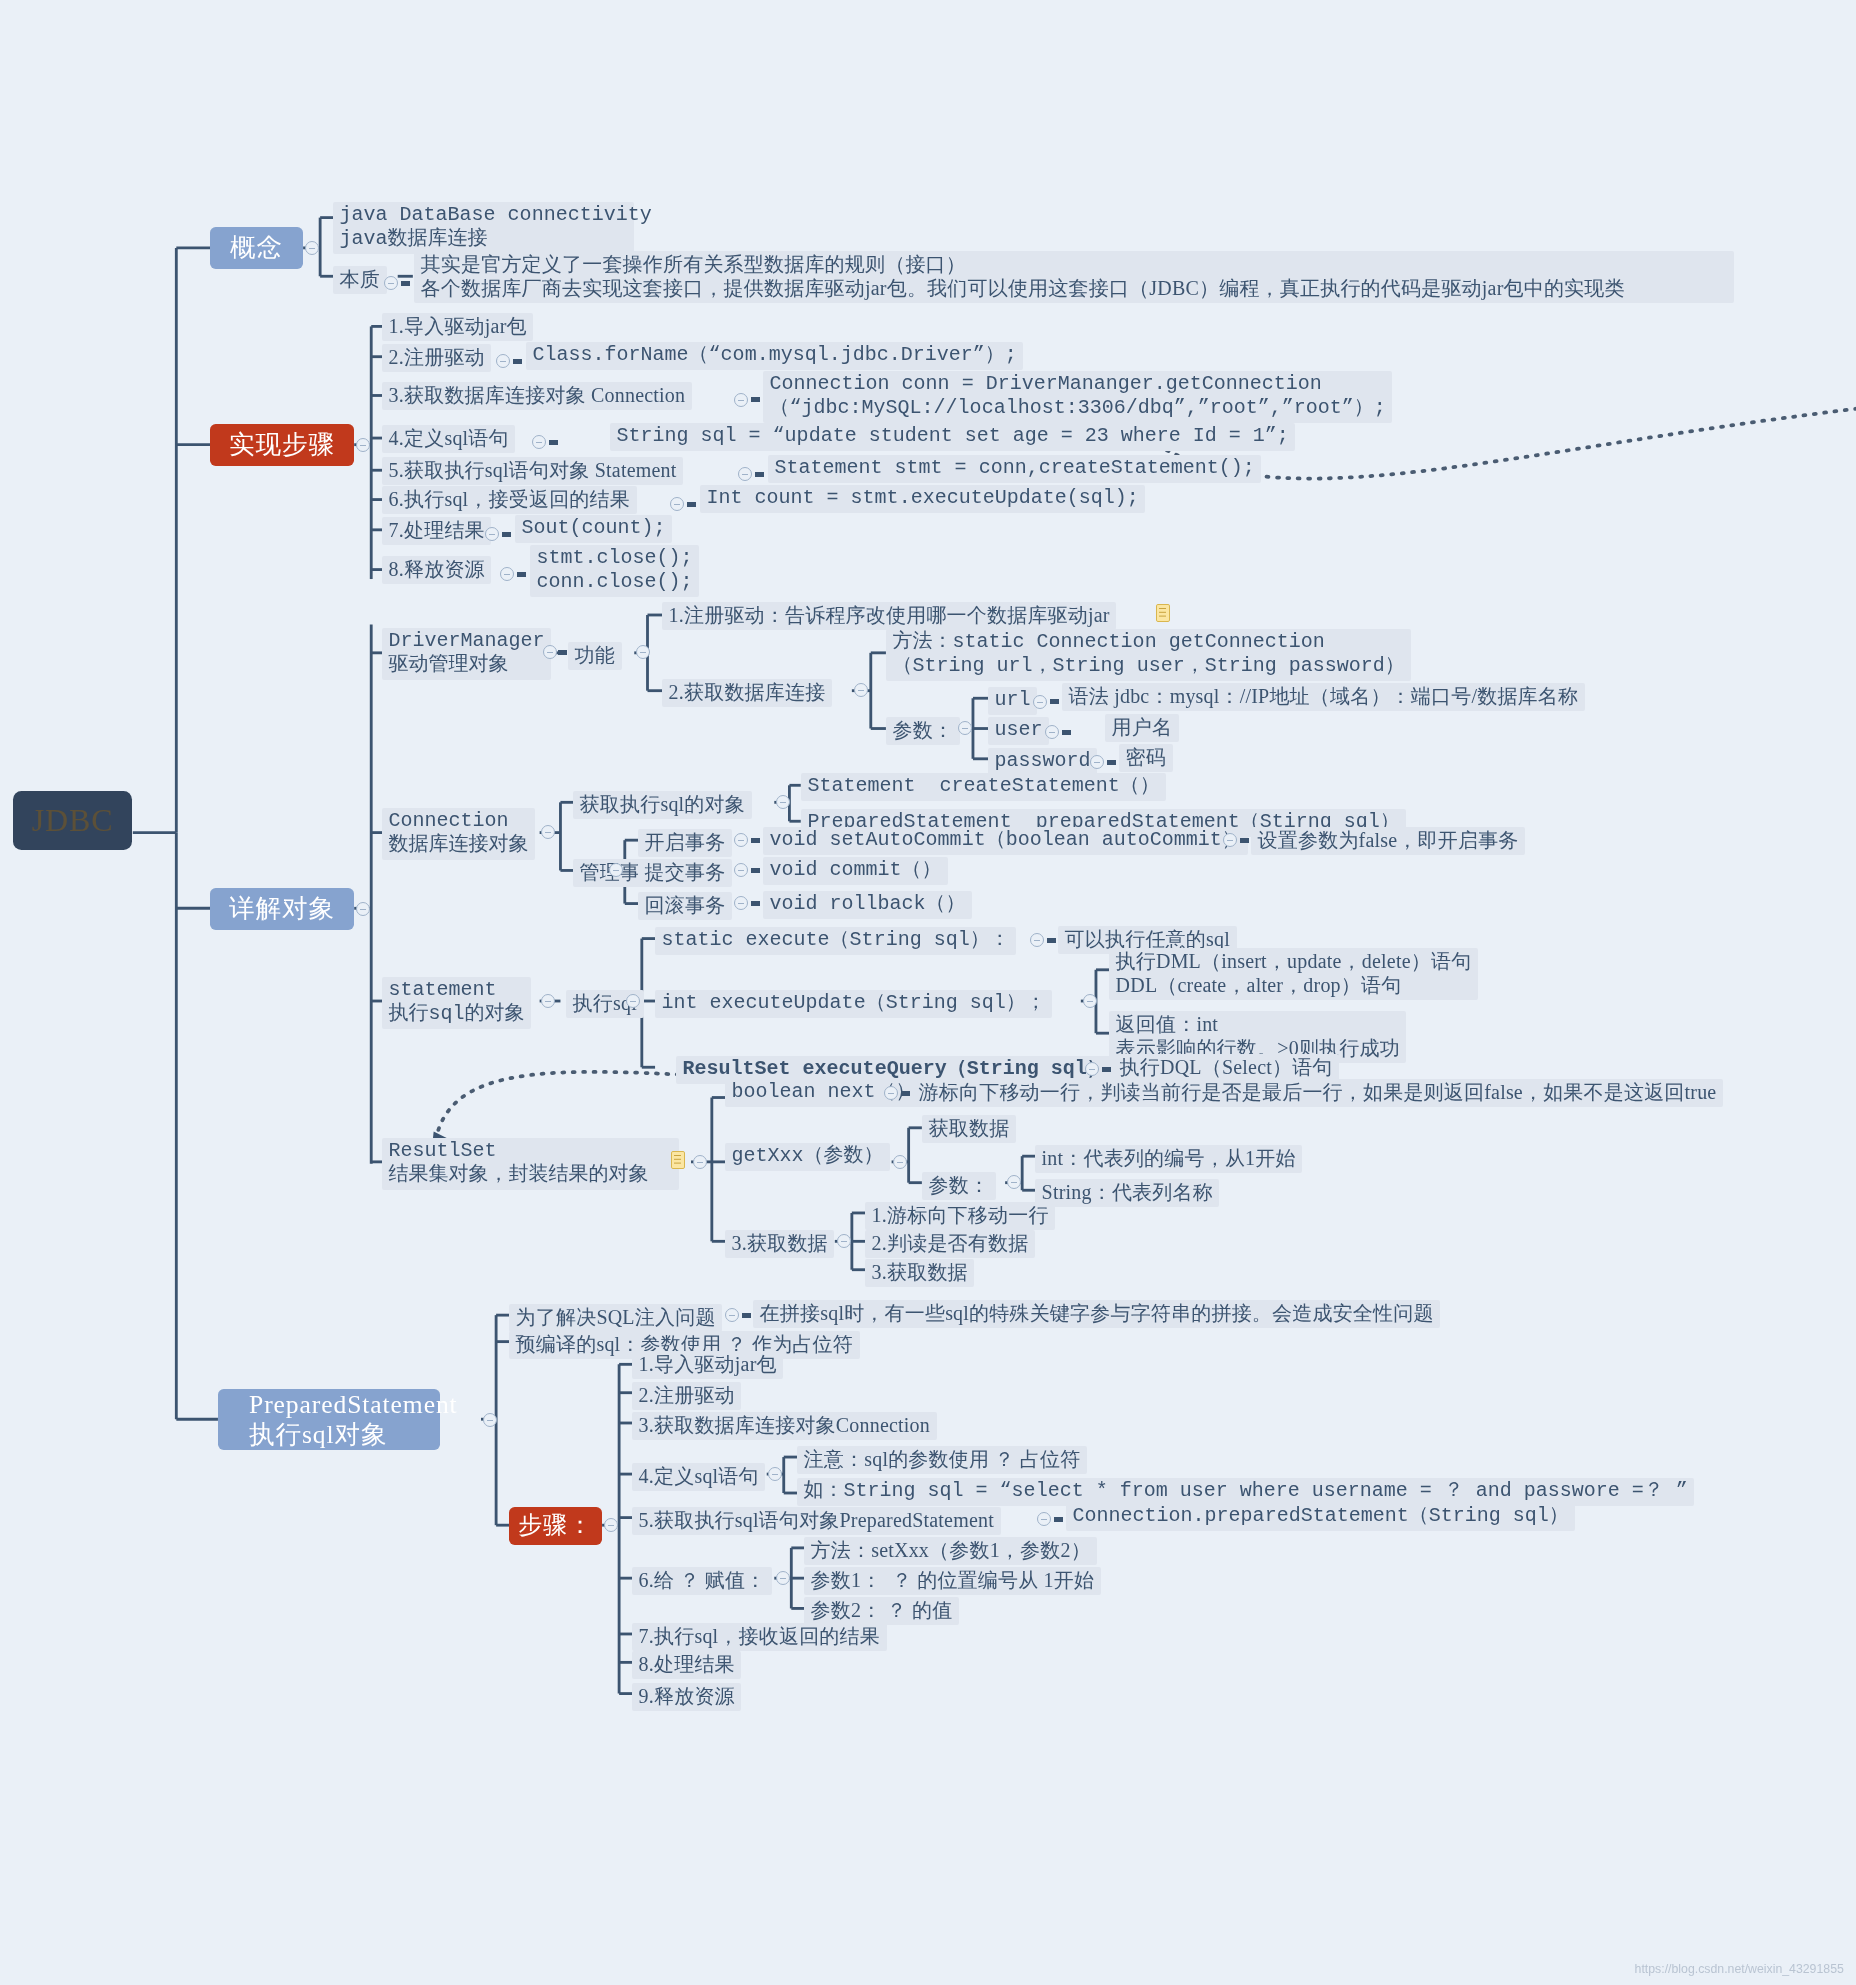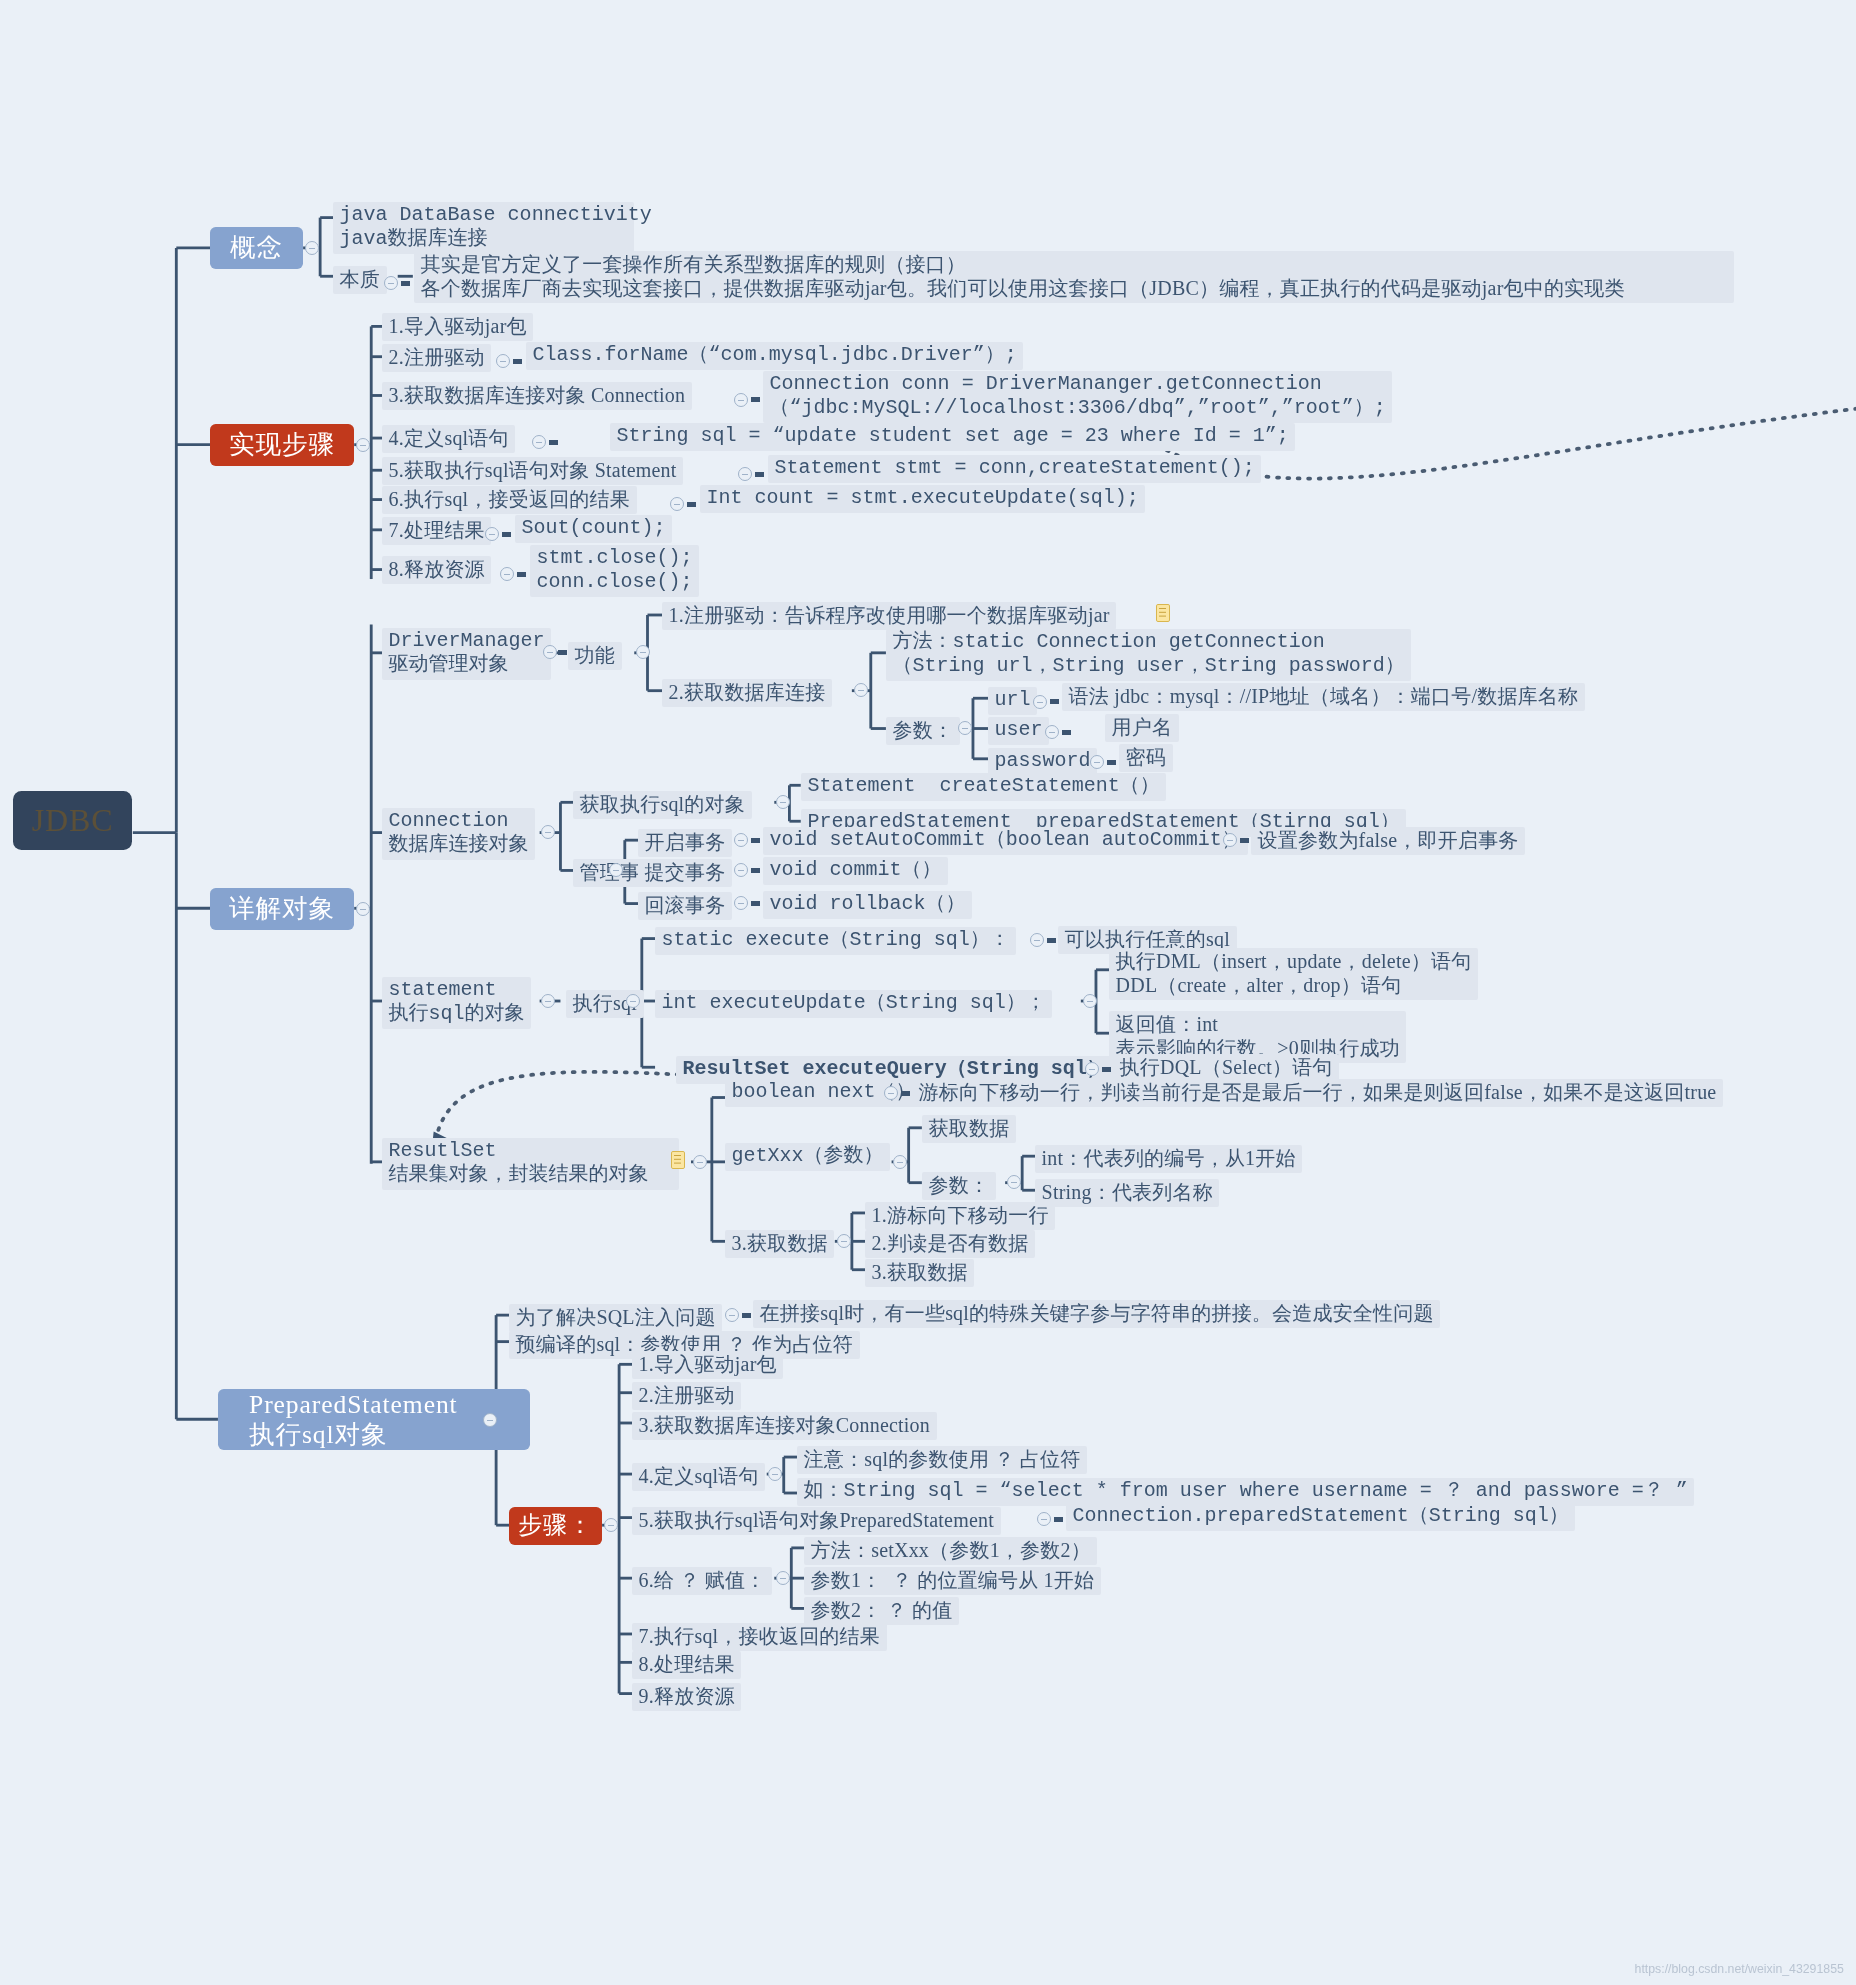--- a/index.html
+++ b/index.html
@@ -426,21 +426,21 @@
   <div class="dot" style="left:1007px; top:1175px;"></div>
   <div class="chip" style="left:1035px; top:1145px;"><span>int：代表列的编号，从1开始</span></div>
   <div class="chip" style="left:1035px; top:1179px;"><span>String：代表列名称</span></div>
 
   <div class="chip" style="left:725px; top:1230px;"><span>3.获取数据</span></div>
   <div class="dot" style="left:837px; top:1234px;"></div>
   <div class="chip" style="left:865px; top:1202px;"><span>1.游标向下移动一行</span></div>
   <div class="chip" style="left:865px; top:1230px;"><span>2.判读是否有数据</span></div>
   <div class="chip" style="left:865px; top:1259px;"><span>3.获取数据</span></div>
 
-  <div class="pill left" style="left:218px; top:1389px; width:312px; height:61px;padding-left:31px;">
+  <div class="pill left" style="left:218px; top:1389px; width:222px; height:61px;padding-left:31px;">
     <span>PreparedStatement
 执行sql对象</span>
   </div>
   <div class="dot" style="left:483px; top:1413px;"></div>
 
   <div class="chip" style="left:509px; top:1304px;"><span>为了解决SQL注入问题</span></div>
   <div class="dot" style="left:725px; top:1308px;"></div>
   <div class="tick" style="left:742px; top:1313px;"></div>
   <div class="chip" style="left:753px; top:1300px;"><span>在拼接sql时，有一些sql的特殊关键字参与字符串的拼接。会造成安全性问题</span></div>
 

